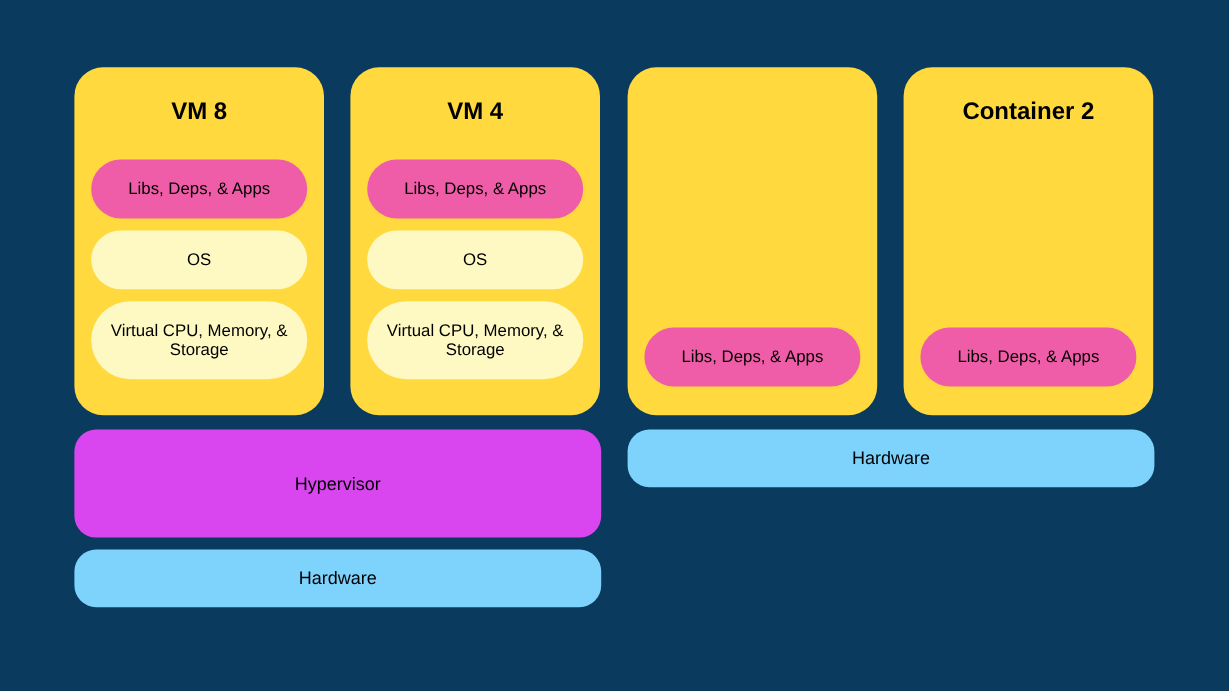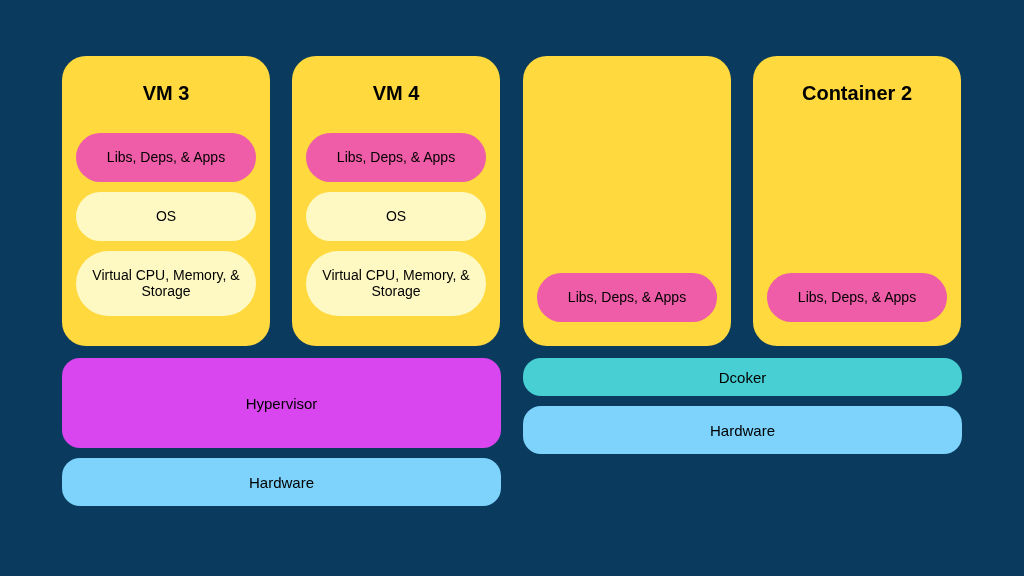--- a/index.html
+++ b/index.html
@@ -83,21 +83,21 @@
 </head>
 <body>
 
 <div class="diagram">
   <div class="cols">
 
     <div class="left">
       <div class="top-row">
 
         <div class="card">
-          <div class="card-title">VM 3</div>
+          <div class="card-title">VM 8</div>
           <div class="pill pink">Libs, Deps, &amp; Apps</div>
           <div class="pill red">OS</div>
           <div class="pill red tall">Virtual CPU, Memory, &amp; Storage</div>
         </div>
 
         <div class="card">
           <div class="card-title">VM 4</div>
           <div class="pill pink">Libs, Deps, &amp; Apps</div>
           <div class="pill red">OS</div>
           <div class="pill red tall">Virtual CPU, Memory, &amp; Storage</div>
@@ -114,18 +114,17 @@
           <div class="spacer-grow"></div>
           <div class="pill pink">Libs, Deps, &amp; Apps</div>
         </div>
 
         <div class="card">
           <div class="card-title">Container 2</div>
           <div class="spacer-grow"></div>
           <div class="pill pink">Libs, Deps, &amp; Apps</div>
         </div>
       </div>
-      <div class="bar docker">Dcoker</div>
       <div class="bar hardware">Hardware</div>
     </div>
 
   </div>
 </div>
 
 </body></html>

